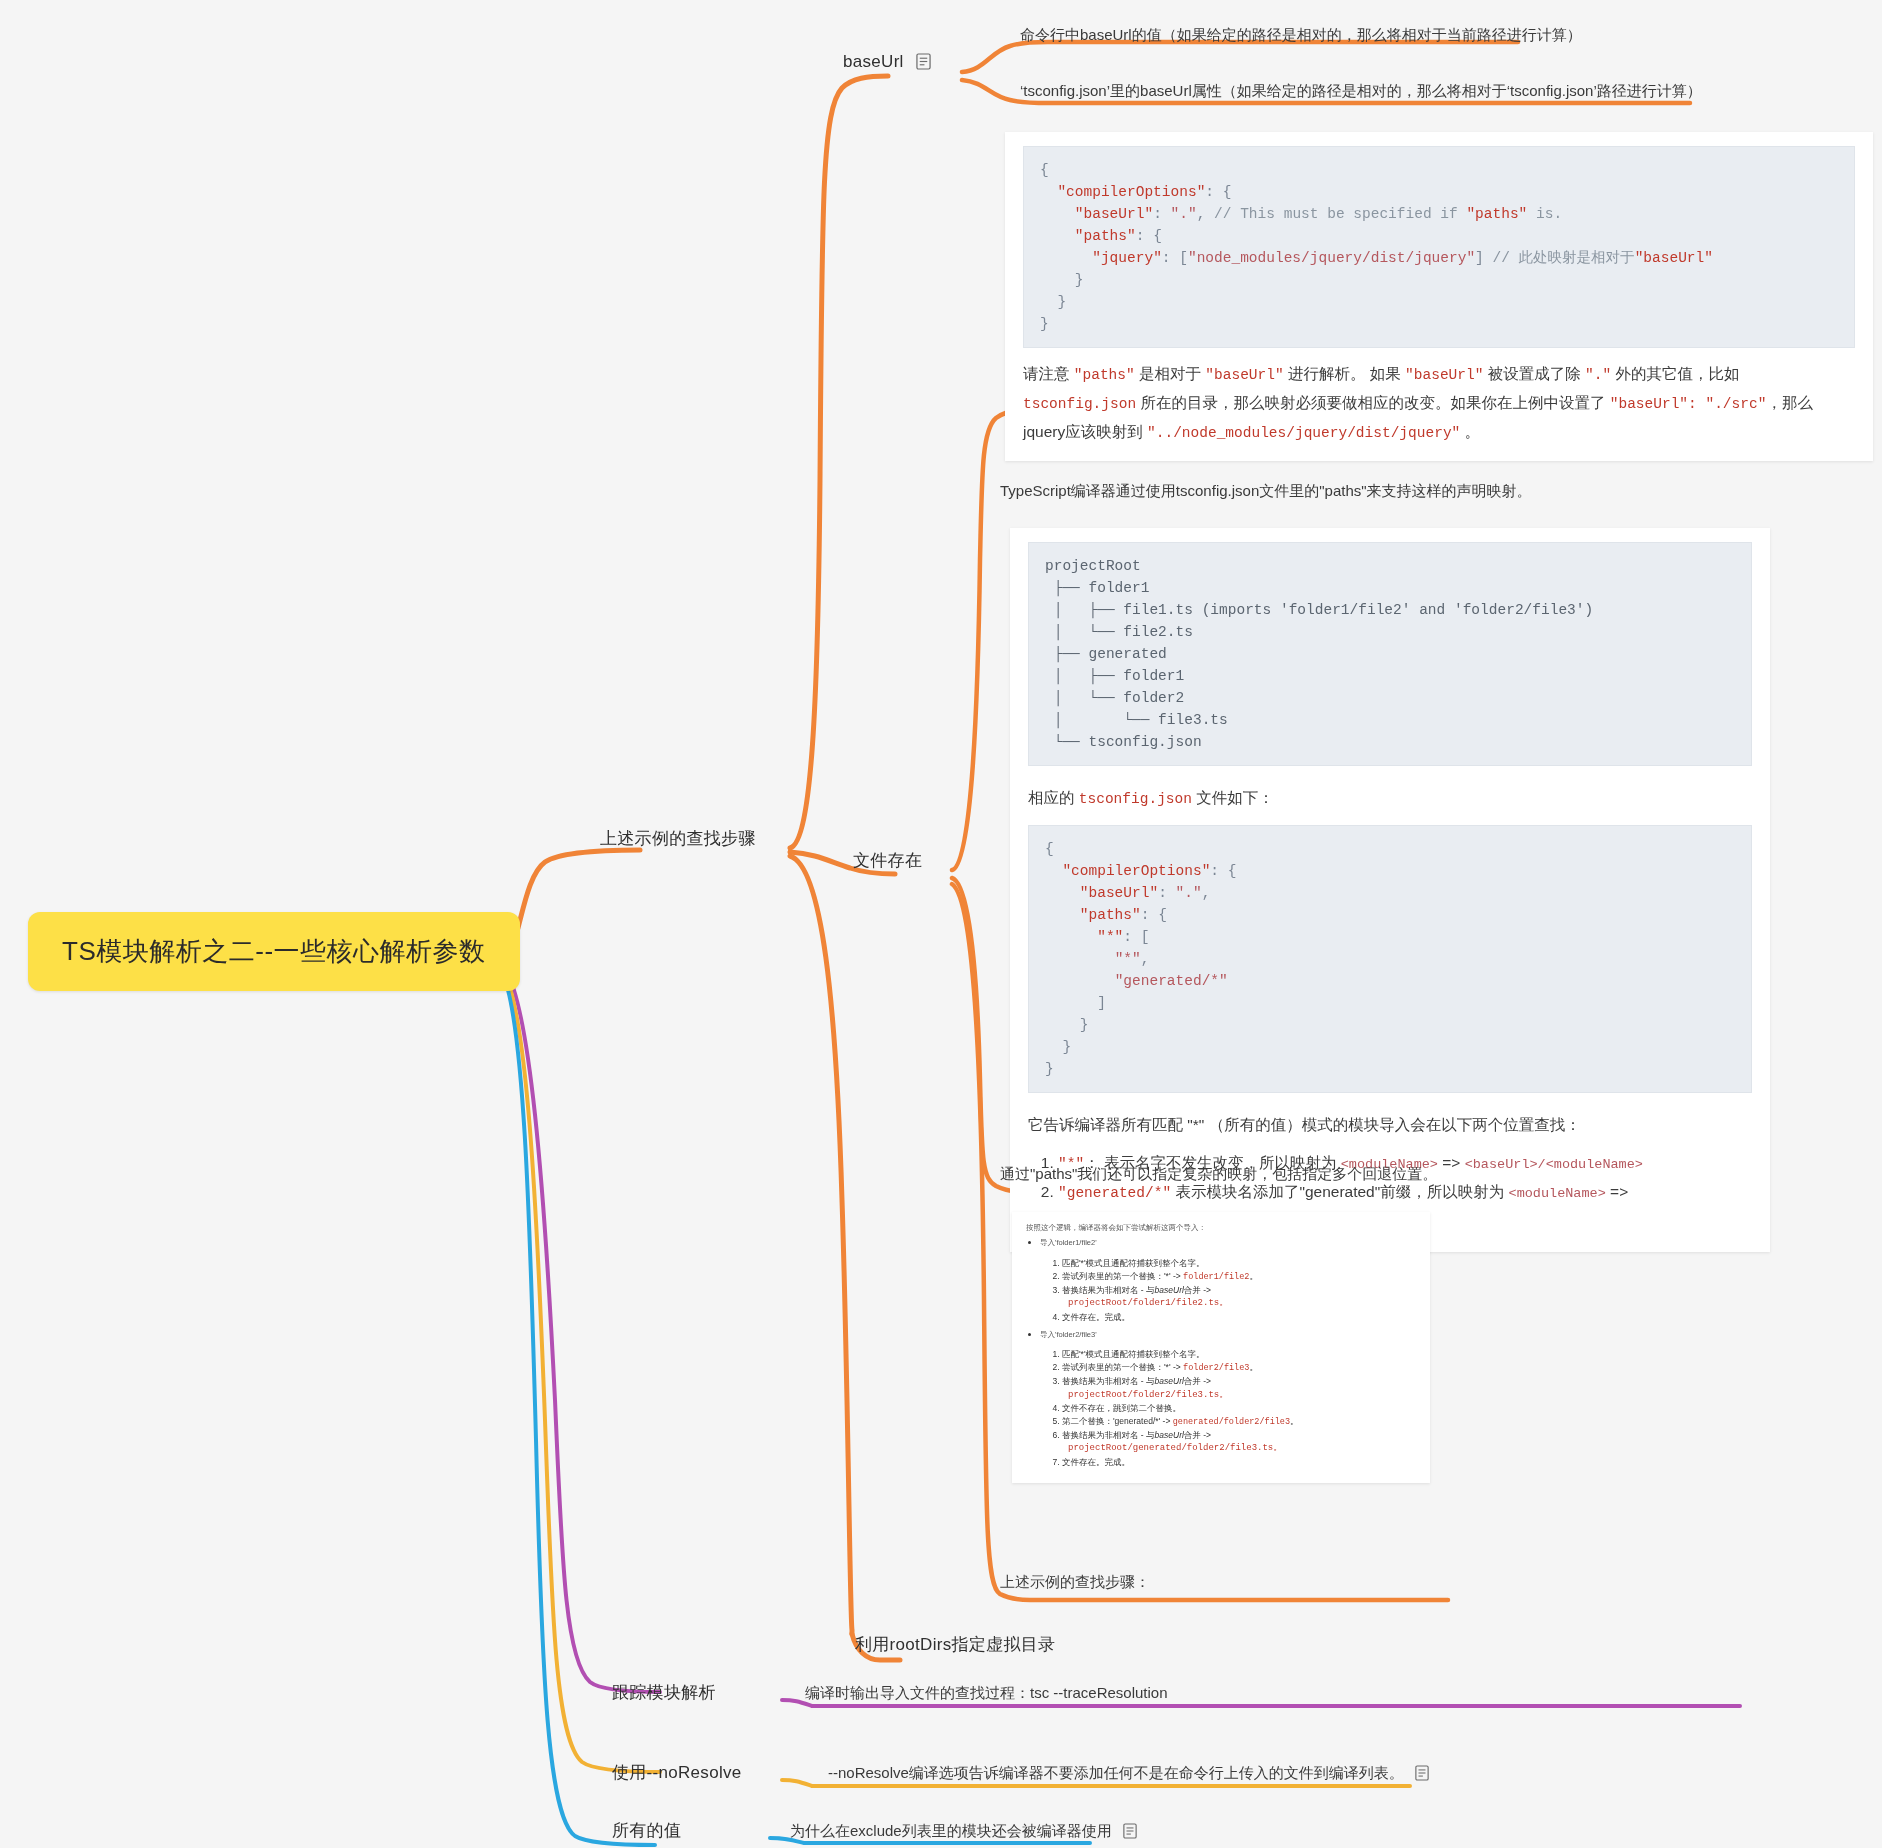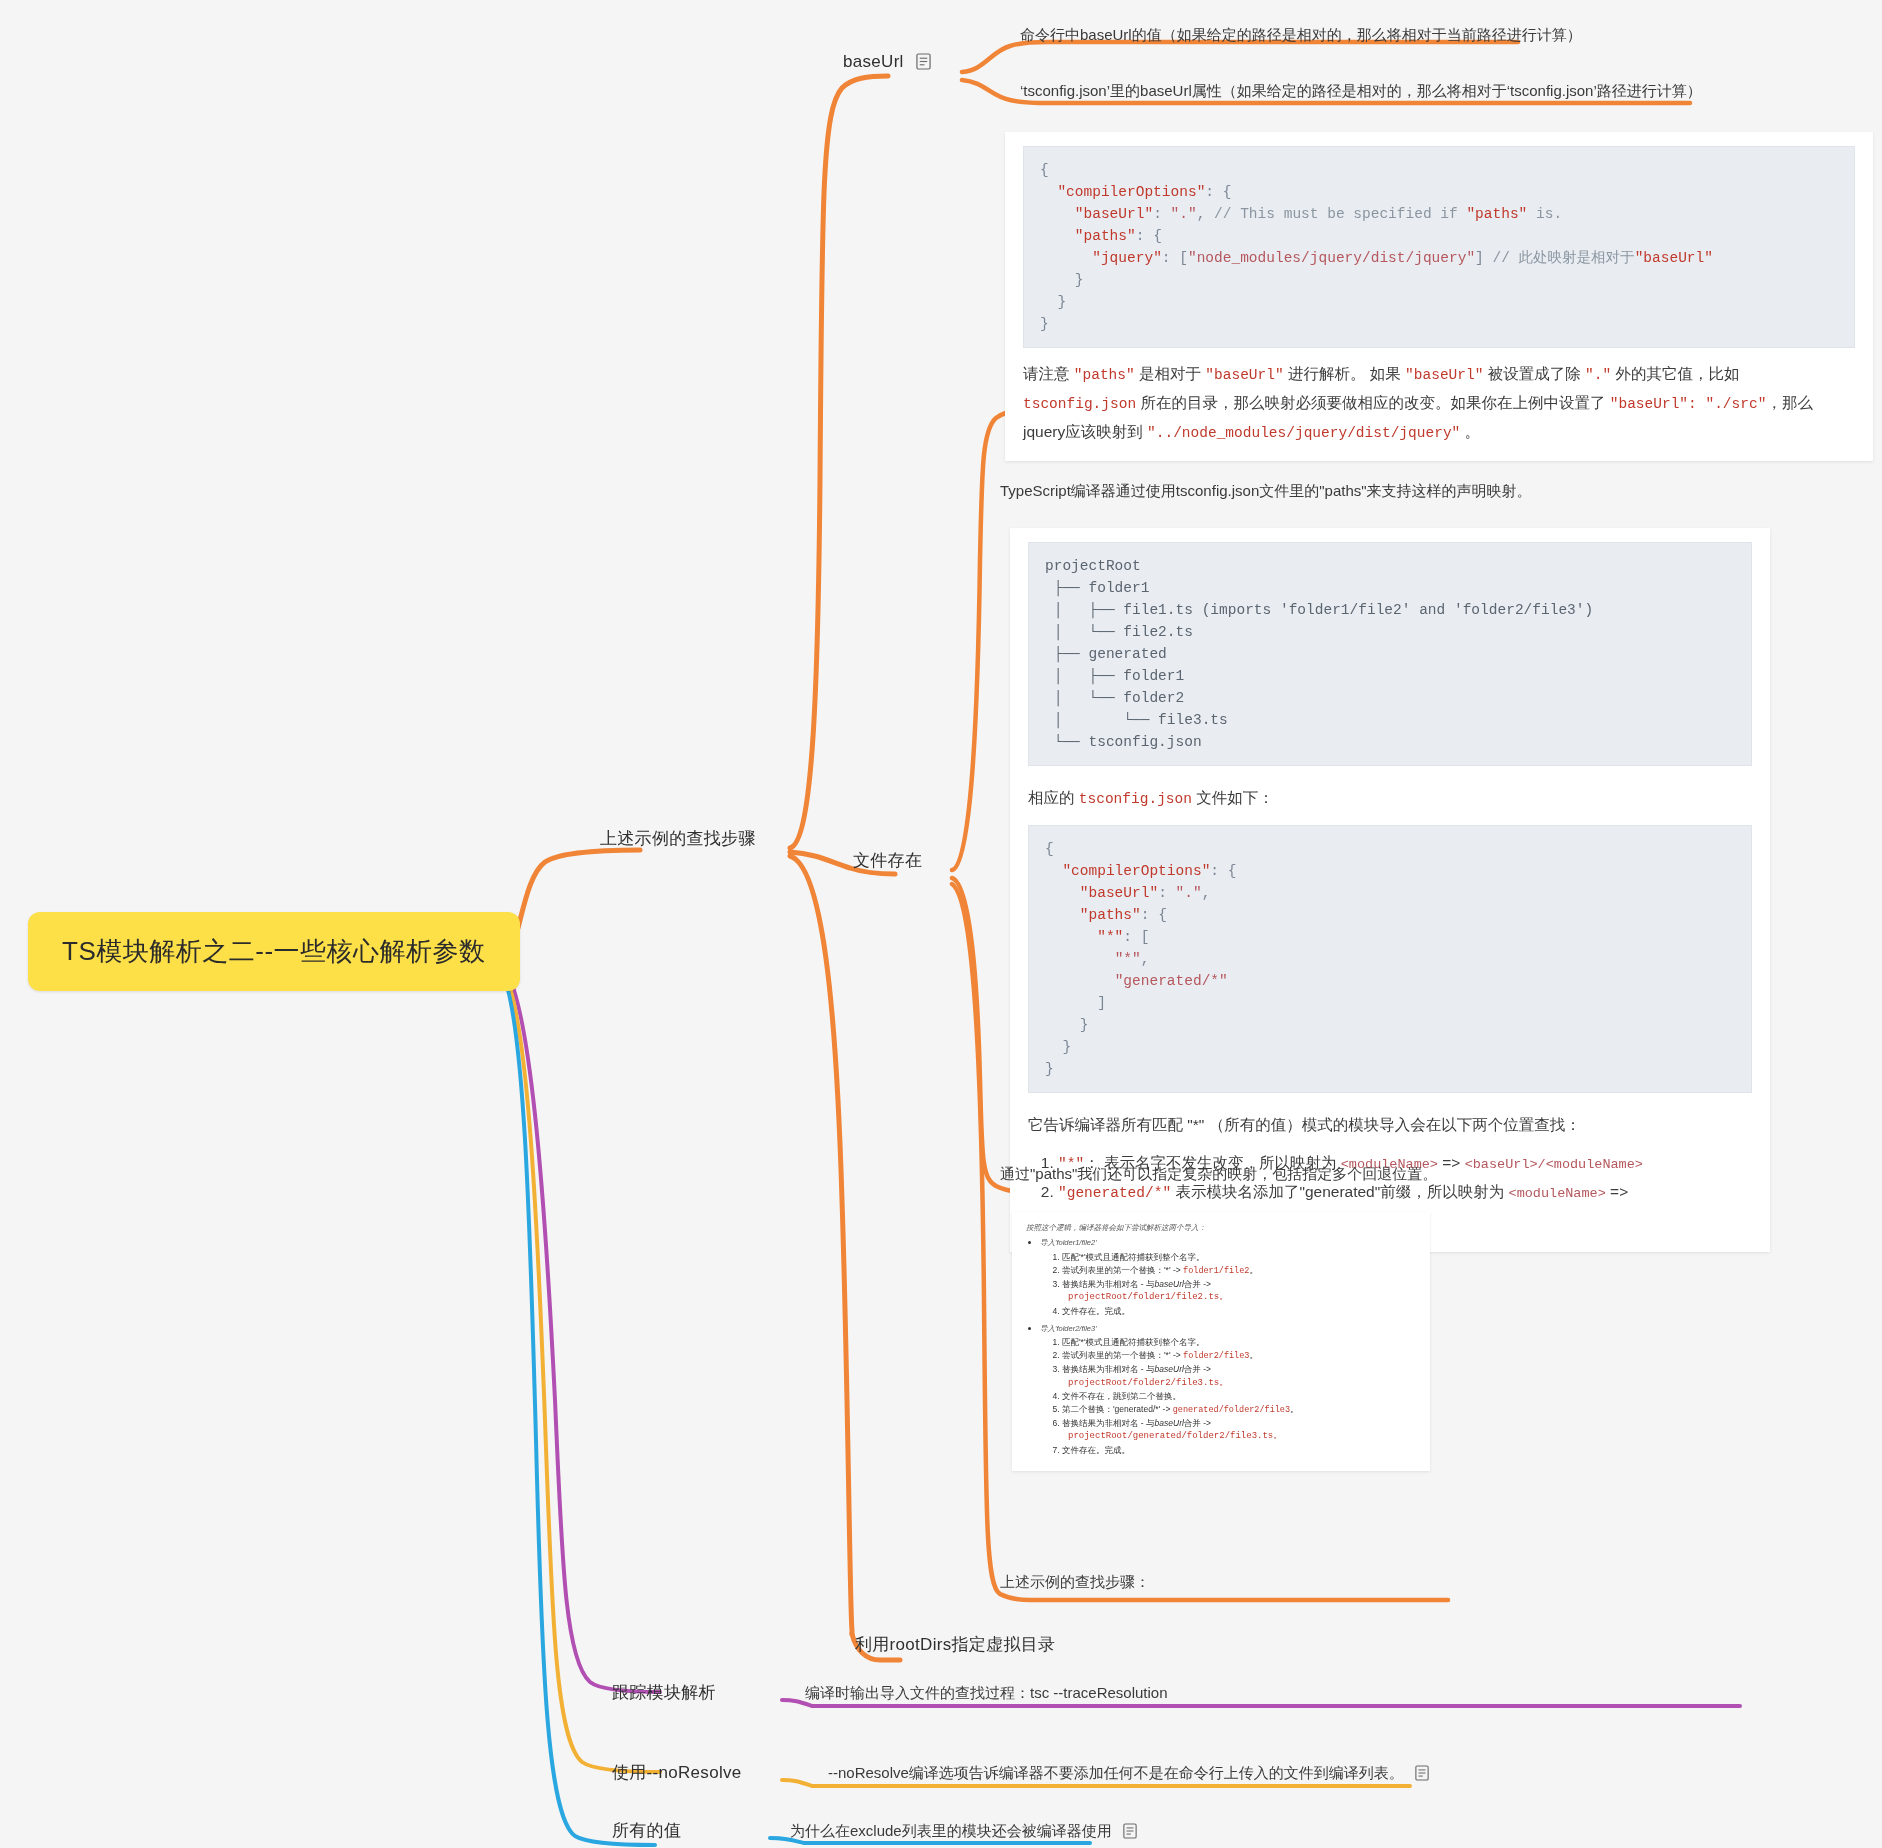--- a/index.html
+++ b/index.html
@@ -78,23 +78,23 @@
     color:#c0392b;
     font-size:14.5px;
   }
   ol.steps{margin:10px 0 2px 0;padding-left:30px;font-size:15.5px;line-height:1.85;color:#3c3c3c;}
   ol.steps li{margin:0;}
   .ang{font-family:"Liberation Mono","DejaVu Sans Mono",monospace;color:#b5575d;font-size:13.5px;}
 
   
   .tiny{font-size:8.5px;line-height:1.5;}
   .tiny ul{margin:3px 0 2px 0;padding-left:14px;}
-  .tiny ol{margin:2px 0 4px 0;padding-left:22px;}
+  .tiny ol{margin:8px 0 4px 0;padding-left:22px;}
   .tiny li{margin:0;}
-  .tiny .hd{font-size:7.5px;color:#555;font-style:italic;}
+  .tiny .hd{font-size:7.5px;color:#555;}
   .tiny .mono{font-family:"Liberation Mono","DejaVu Sans Mono",monospace;color:#c0392b;font-size:8.5px;}
   .tiny .bl{font-family:"Liberation Mono","DejaVu Sans Mono",monospace;color:#c0392b;font-size:9px;display:inline-block;margin-left:6px;text-align:center;}
 </style>
 </head>
 <body>
 
 <div id="canvas">
 
   <svg class="links" viewBox="0 0 1882 1848">
     <g fill="none" stroke-linecap="round" stroke-linejoin="round">

